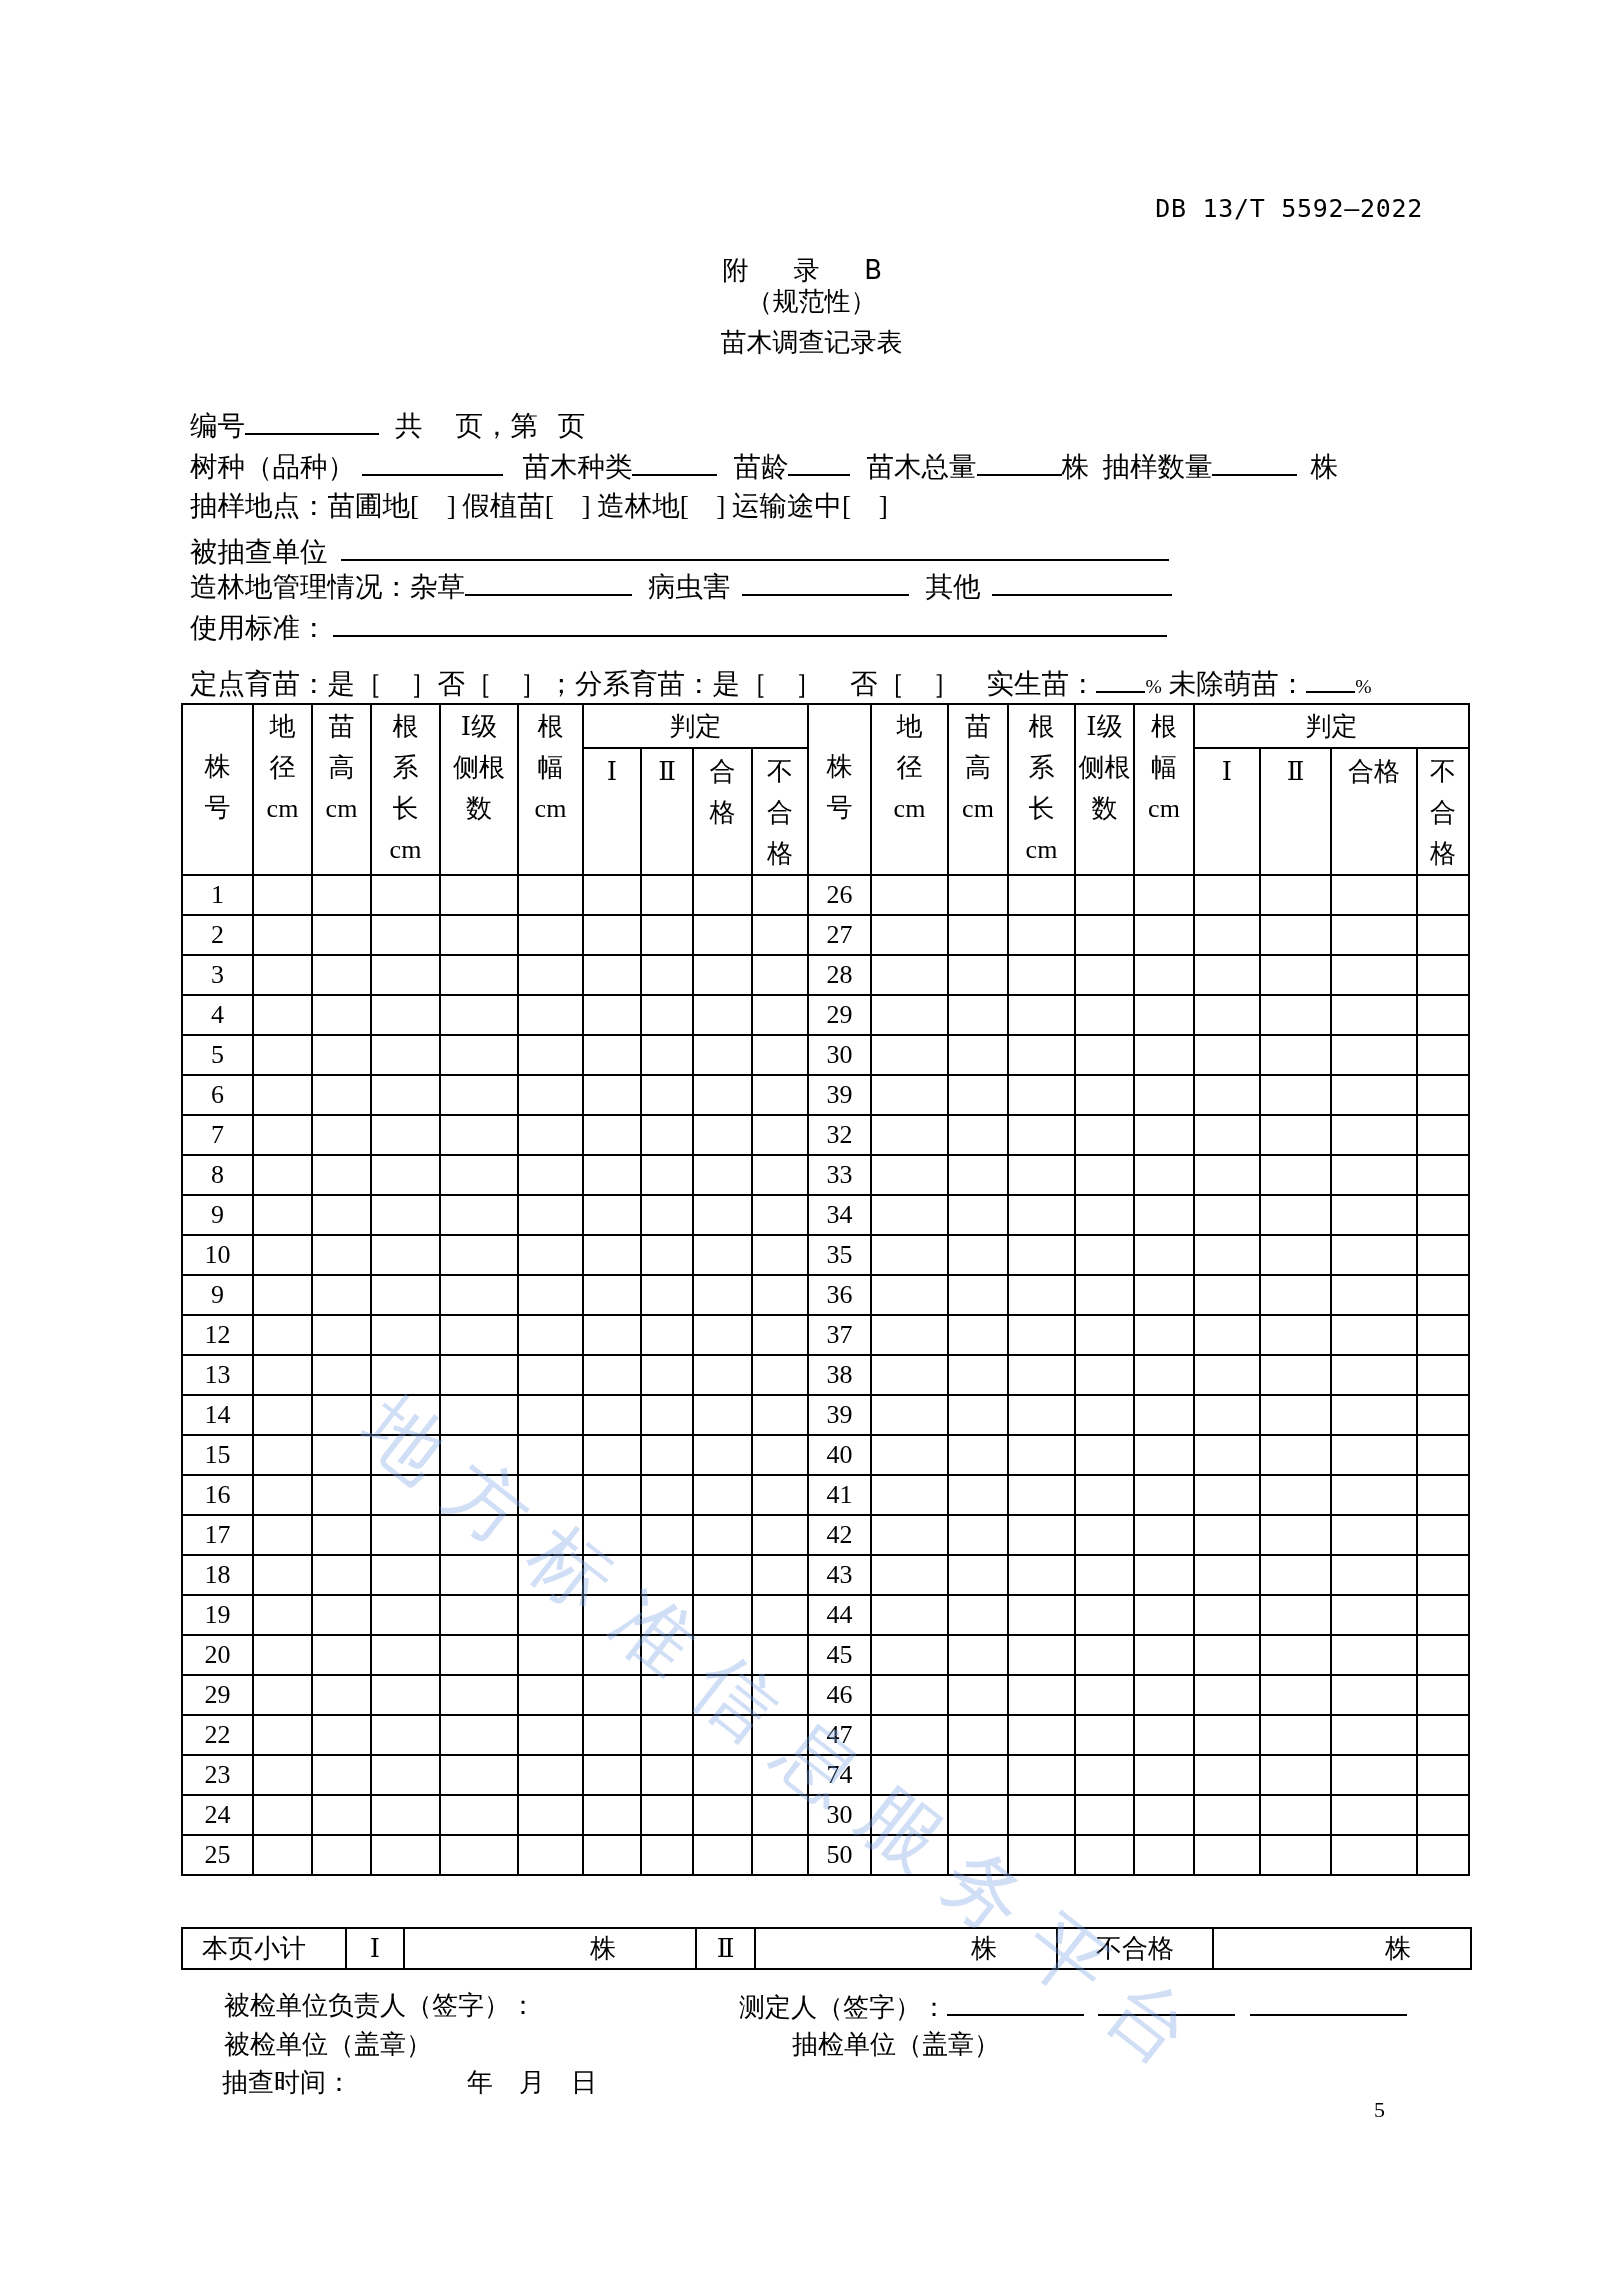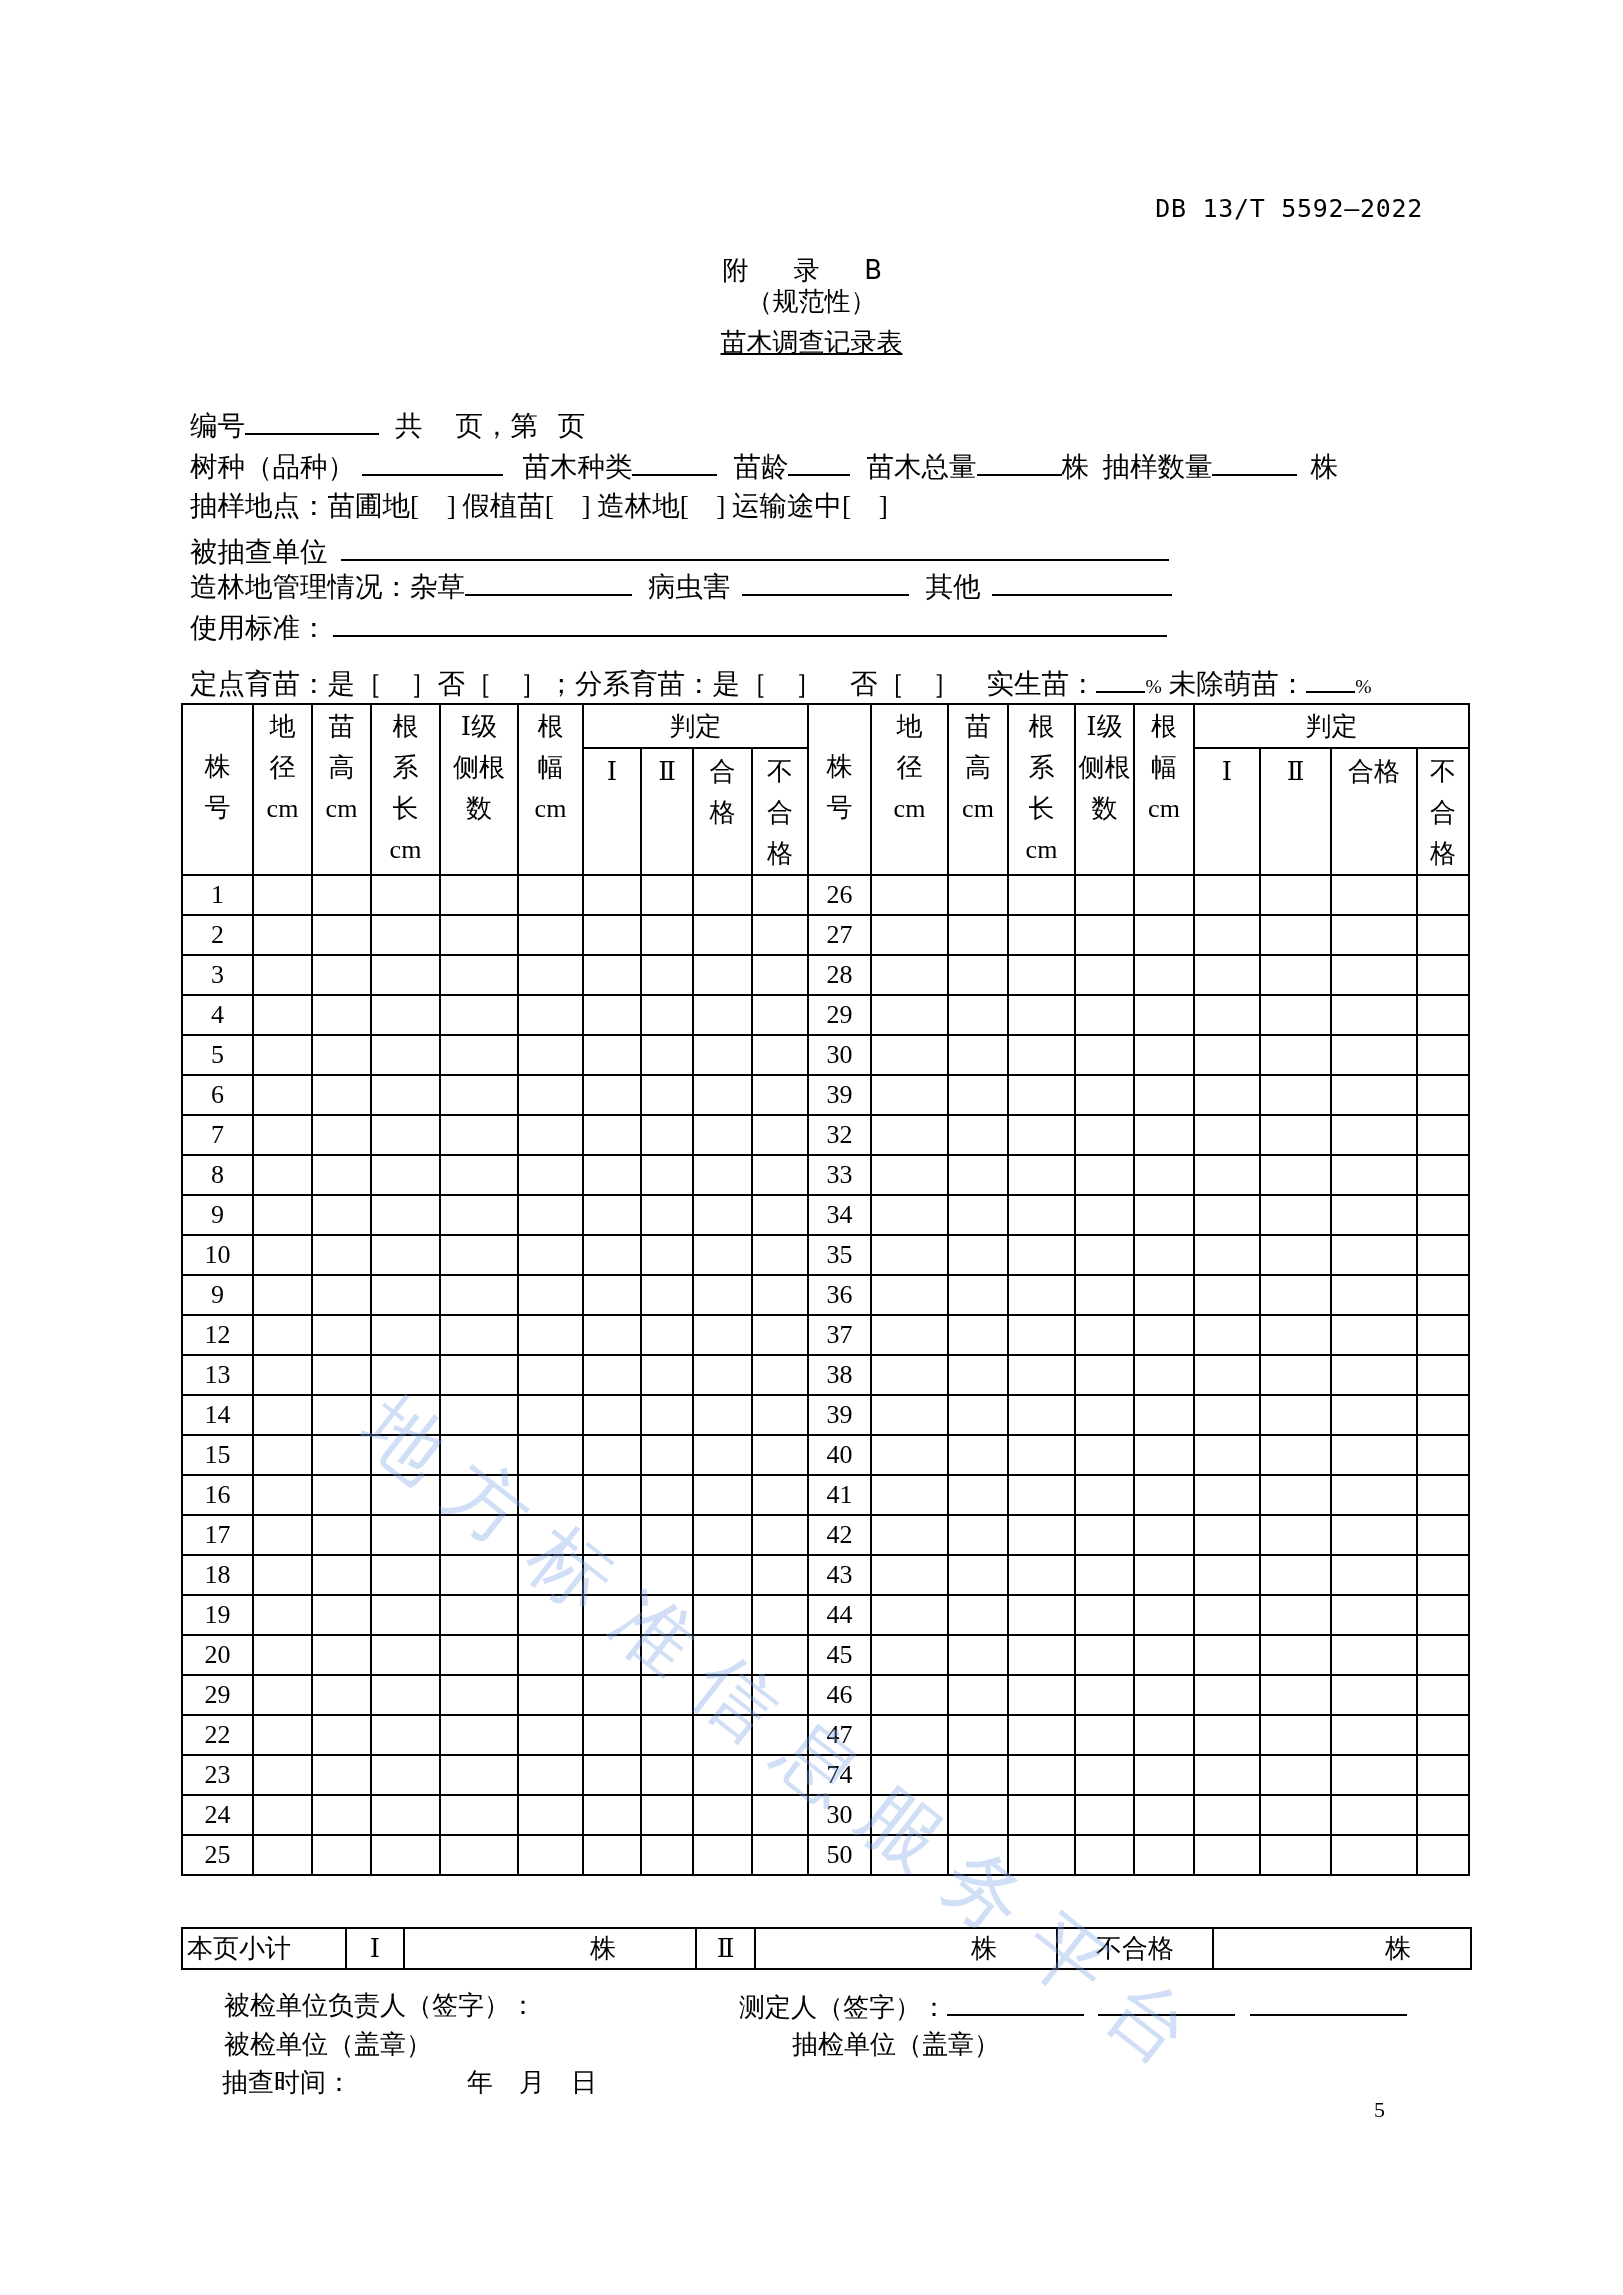--- a/index.html
+++ b/index.html
@@ -4,34 +4,34 @@
 <style>
   html, body { margin:0; padding:0; background:#ffffff; }
   body { width:1623px; height:2295px; position:relative; overflow:hidden;
          font-family: "Liberation Serif", "DejaVu Serif", serif; color:#000; }
   .abs { position:absolute; }
   .doc-code { left:1112px; top:194px; width:311px; text-align:right;
               font-family:"DejaVu Sans Mono","Liberation Mono",monospace; font-size:25px; letter-spacing:0.7px; }
   .title { left:0; width:1623px; text-align:center; font-family:"DejaVu Sans","Liberation Sans",sans-serif; font-size:26px; }
   .title.t1 { top:253px; letter-spacing:18.3px; }
   .title.t2 { top:284px; }
-  .title.t3 { top:325px;text-decoration:underline; }
+  .title.t3 { top:325px; }
   .line { left:190px; font-size:27.5px; white-space:nowrap; height:37px; line-height:37px; }
   .blank { display:inline-block; border-bottom:2.6px solid #000; height:26px; vertical-align:baseline; }
   .sp { display:inline-block; }
   table.grid { position:absolute; left:181px; top:703px; border-collapse:collapse; table-layout:fixed; }
   table.grid td { border:2px solid #000; padding:0; text-align:center; vertical-align:top;
                   font-size:26px; line-height:42px; }
   table.grid td.hdr { line-height:41px; padding-top:1.3px; }
   table.grid tr.data td { height:38px; line-height:38px; vertical-align:middle; font-size:26px; }
   table.grid tr.h1 td { height:39px; }
   table.grid tr.h2 td { height:122px; }
   .stack span { display:block; }
   table.sum { position:absolute; left:181px; top:1927px; border-collapse:collapse; table-layout:fixed; }
-  table.sum td { border:2px solid #000; border-top:2px solid #000; height:39px; font-size:26px; padding:0 4px; }
+  table.sum td { border:2px solid #000; border-top:2px solid #000; height:39px; font-size:26px; padding:0 19px; }
   .right { text-align:right; }
   .center { text-align:center; }
   .footer-line { font-size:26px; white-space:nowrap; }
   .page-num { left:1374px; top:2097px; font-size:22px; }
   .watermark { left:406px; top:1374px; font-family:"DejaVu Sans",sans-serif; font-size:79px; color:rgba(120,160,230,0.35);
                transform:rotate(38deg); transform-origin:left top; white-space:nowrap; letter-spacing:26px; }
 </style>
 </head>
 <body>
 

